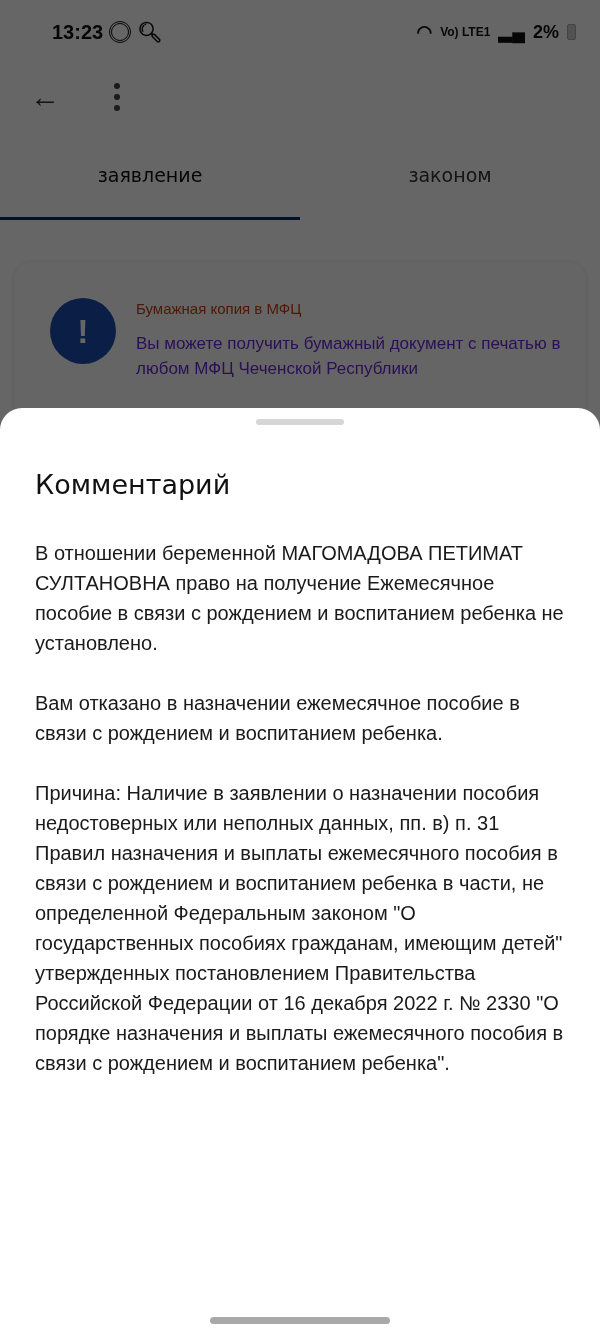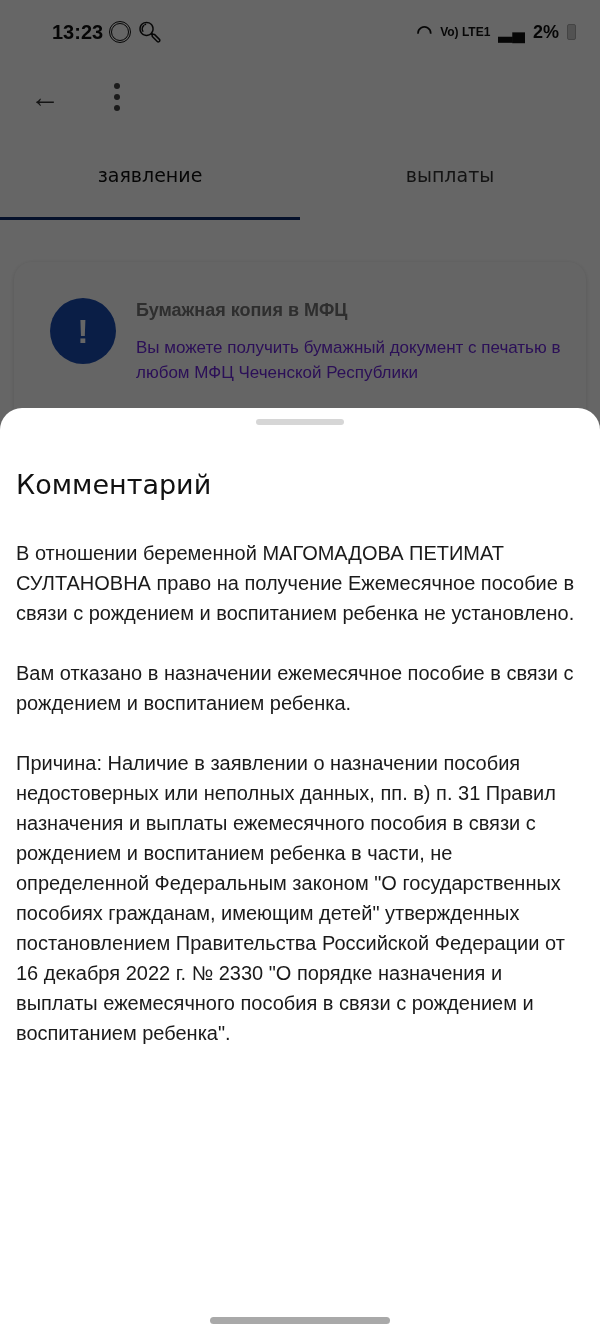--- a/index.html
+++ b/index.html
@@ -22,27 +22,27 @@
     .more { width: 30px; display: flex; flex-direction: column; align-items: flex-end; gap: 5px; cursor: pointer; }
     .more span { width: 6px; height: 6px; background: #444; border-radius: 50%; }
 
     .tabs { display: flex; height: 90px; position: relative; }
     .tab { flex: 1; display: flex; align-items: center; justify-content: center; font-size: 19px; font-family: "DejaVu Sans", sans-serif; color: #111; cursor: pointer; position: relative; }
     .tab.inactive { color: #333; }
     .tab.active::after { content: ""; position: absolute; left: 0; right: 0; bottom: 0; height: 3px; background: #0d2b6b; }
 
     .card { margin: 42px 14px 0 14px; border-radius: 18px; background: #fdfdfd; box-shadow: 0 1px 4px rgba(0,0,0,0.15); padding: 36px 20px 40px 36px; display: flex; gap: 20px; }
     .alert-icon { width: 66px; height: 66px; border-radius: 50%; background: #1a4bb0; color: #fff; display: flex; align-items: center; justify-content: center; font-size: 34px; font-weight: bold; flex-shrink: 0; }
-    .card-text h3 { font-size: 18px; font-weight: bold; color: #737373; margin-top: 2px; margin-bottom: 14px; }
+    .card-text h3 { font-size: 15px; font-weight: normal; color: #c2410c; margin-top: 2px; margin-bottom: 14px; }
     .card-text p { font-size: 17px; line-height: 25px; color: #6d28d9; }
 
     .scrim { position: absolute; inset: 0; background: rgba(0,0,0,0.6); }
 
     
-    .sheet { position: absolute; left: 0; right: 0; top: 408px; bottom: 0; background: #fff; border-radius: 22px 22px 0 0; padding: 0 16px; }
+    .sheet { position: absolute; left: 0; right: 0; top: 408px; bottom: 0; background: #fff; border-radius: 22px 22px 0 0; padding: 0 35px; }
     .handle { width: 88px; height: 6px; border-radius: 3px; background: #d6d6d6; margin: 11px auto 0; }
     .sheet-title { font-family: "DejaVu Sans", sans-serif; font-size: 27px; color: #111; margin-top: 44px; margin-bottom: 38px; }
     .para { font-size: 20px; line-height: 30px; color: #1a1a1a; margin-bottom: 30px; }
     .home-indicator { position: absolute; left: 210px; bottom: 8px; width: 180px; height: 7px; border-radius: 4px; background: #a9a9a9; }
   </style>
 </head>
 <body>
 
 <div class="page">
   <div class="statusbar">
@@ -64,21 +64,21 @@
     <div class="back"><span>←</span></div>
     <div class="more">
         <span></span>
         <span></span>
         <span></span>
       </div>
   </div>
 
   <div class="tabs">
     <div class="tab active">заявление</div>
-    <div class="tab inactive">выплаты</div>
+    <div class="tab inactive">законом</div>
   </div>
 
   <div class="card">
     <div class="alert-icon">!</div>
     <div class="card-text">
       <h3>Бумажная копия в МФЦ</h3>
       <p>Вы можете получить бумажный документ с печатью в любом МФЦ Чеченской Республики</p>
     </div>
   </div>
 </div>

